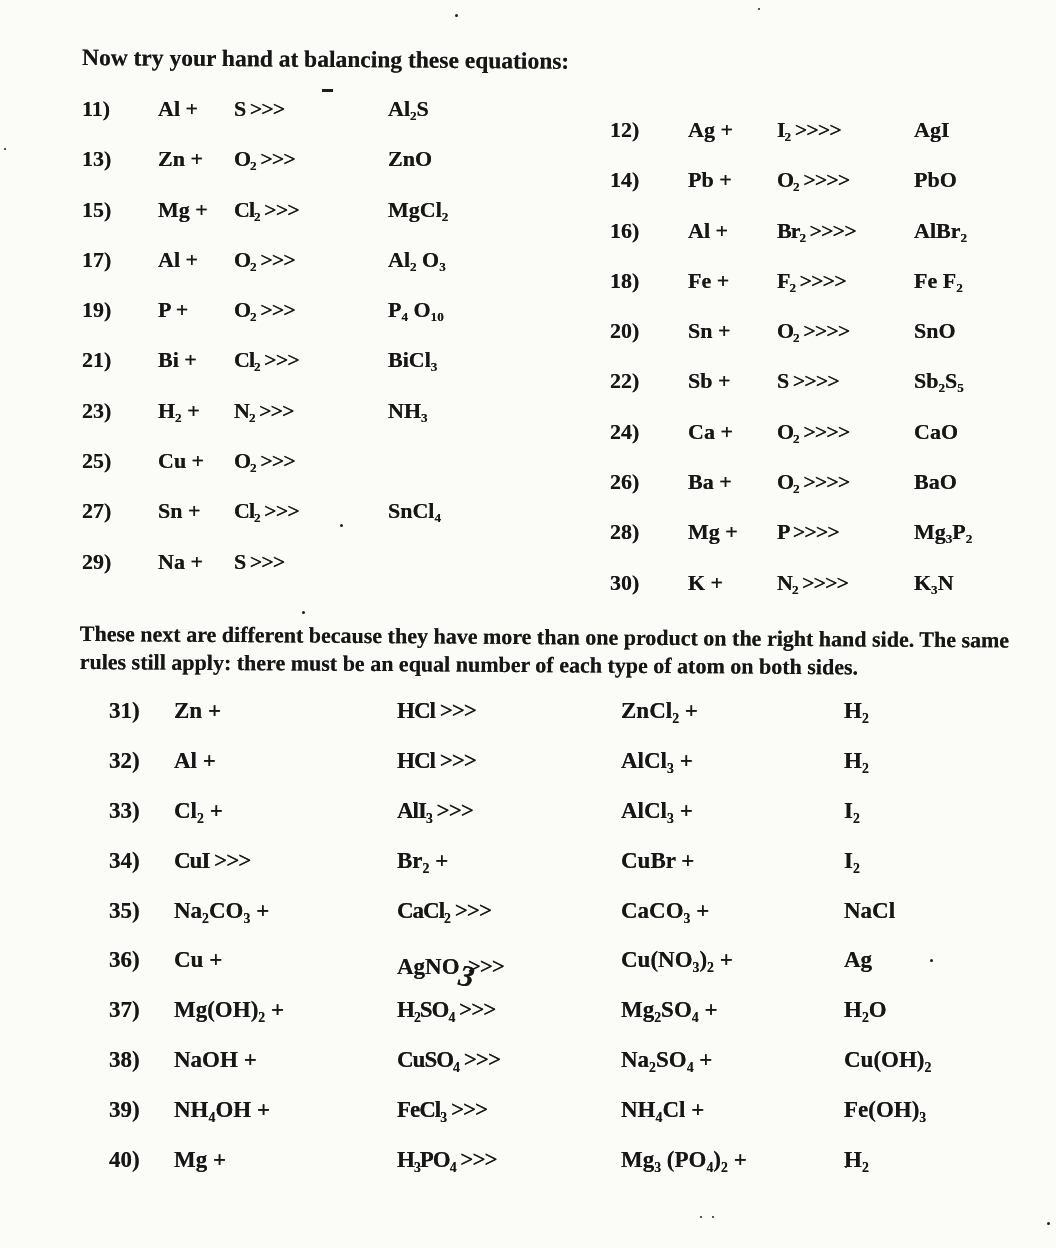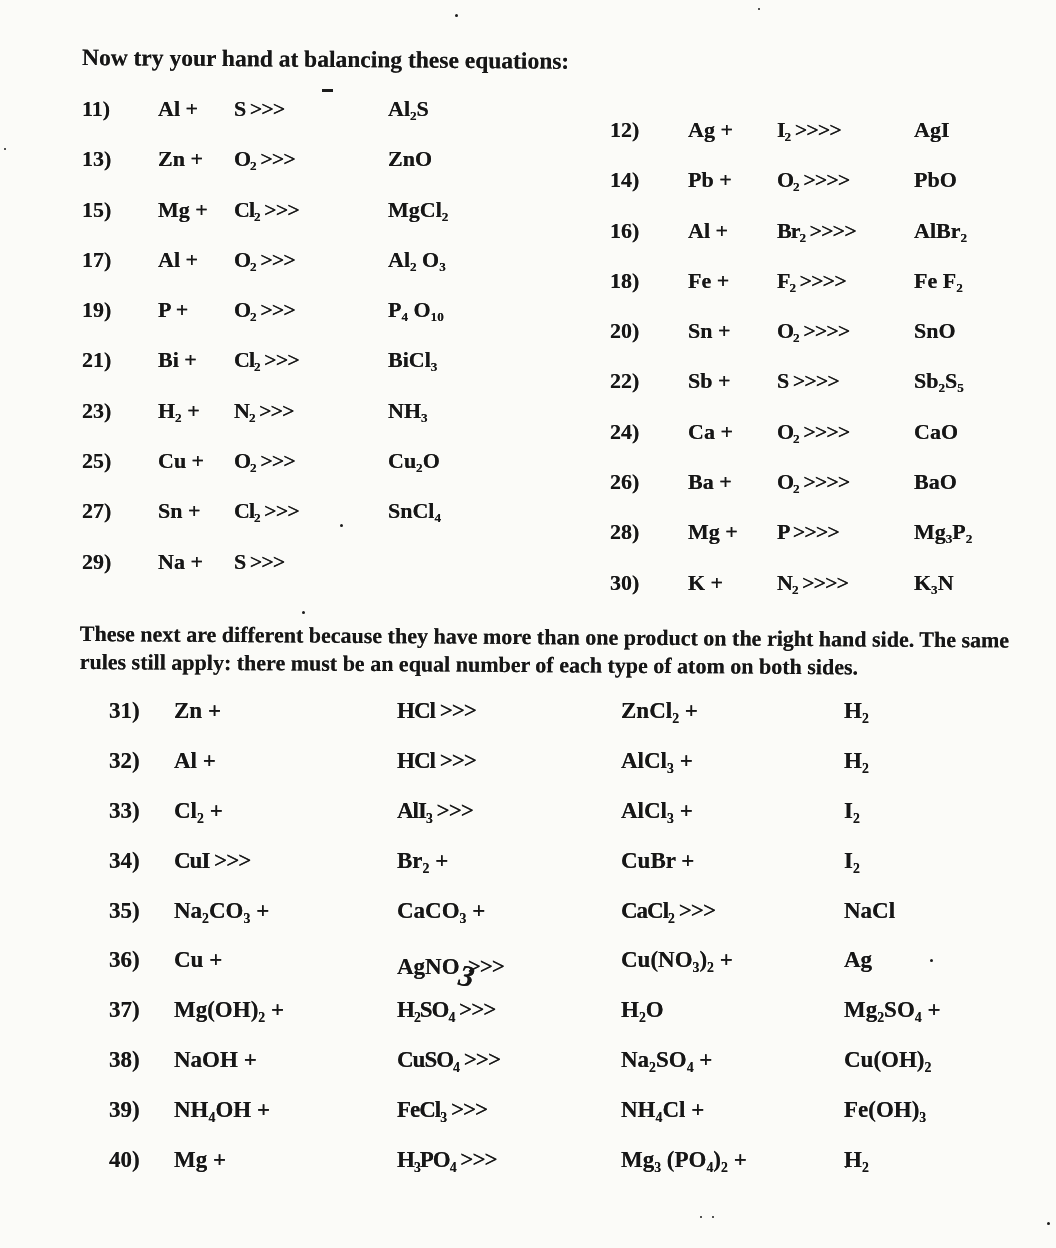--- a/index.html
+++ b/index.html
@@ -96,21 +96,20 @@
   <div class="row">
     <span class="cell">23)</span>
     <span class="cell">H₂ +</span>
     <span class="cell arr">N₂ &gt;&gt;&gt;</span>
     <span class="cell">NH₃</span>
   </div>
   <div class="row">
     <span class="cell">25)</span>
     <span class="cell">Cu +</span>
     <span class="cell arr">O₂ &gt;&gt;&gt;</span>
-    <span class="cell">Cu₂O</span>
   </div>
   <div class="row">
     <span class="cell">27)</span>
     <span class="cell">Sn +</span>
     <span class="cell arr">Cl₂ &gt;&gt;&gt;</span>
     <span class="cell">SnCl₄</span>
   </div>
   <div class="row">
     <span class="cell">29)</span>
     <span class="cell">Na +</span>
@@ -208,37 +207,37 @@
   <div class="row">
     <span class="cell">34)</span>
     <span class="cell arr">CuI &gt;&gt;&gt;</span>
     <span class="cell">Br₂ +</span>
     <span class="cell">CuBr +</span>
     <span class="cell">I₂</span>
   </div>
   <div class="row">
     <span class="cell">35)</span>
     <span class="cell">Na₂CO₃ +</span>
+    <span class="cell arr">CaCl₂ &gt;&gt;&gt;</span>
     <span class="cell">CaCO₃  +</span>
-    <span class="cell arr">CaCl₂ &gt;&gt;&gt;</span>
     <span class="cell">NaCl</span>
   </div>
   <div class="row">
     <span class="cell">36)</span>
     <span class="cell">Cu +</span>
     <span class="cell"><span>AgNO</span><span class="hw3">3</span><span class="arr">&gt;&gt;&gt;</span></span>
     <span class="cell">Cu(NO₃)₂  +</span>
     <span class="cell">Ag</span>
   </div>
   <div class="row">
     <span class="cell">37)</span>
     <span class="cell">Mg(OH)₂ +</span>
     <span class="cell arr">H₂SO₄ &gt;&gt;&gt;</span>
+    <span class="cell">Mg₂SO₄  +</span>
     <span class="cell">H₂O</span>
-    <span class="cell">Mg₂SO₄  +</span>
   </div>
   <div class="row">
     <span class="cell">38)</span>
     <span class="cell">NaOH +</span>
     <span class="cell arr">CuSO₄ &gt;&gt;&gt;</span>
     <span class="cell">Na₂SO₄ +</span>
     <span class="cell">Cu(OH)₂</span>
   </div>
   <div class="row">
     <span class="cell">39)</span>

